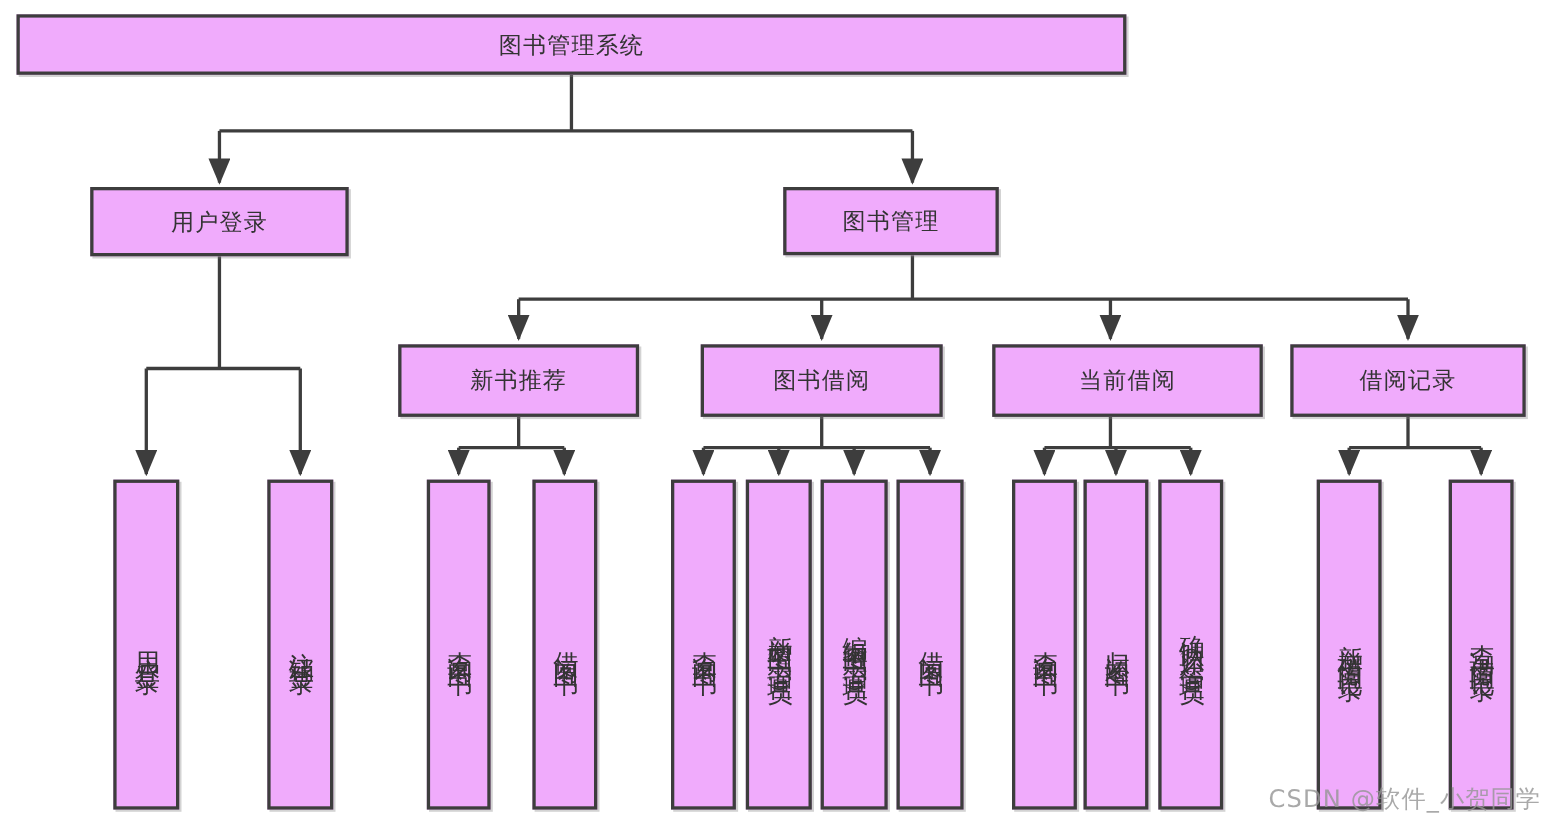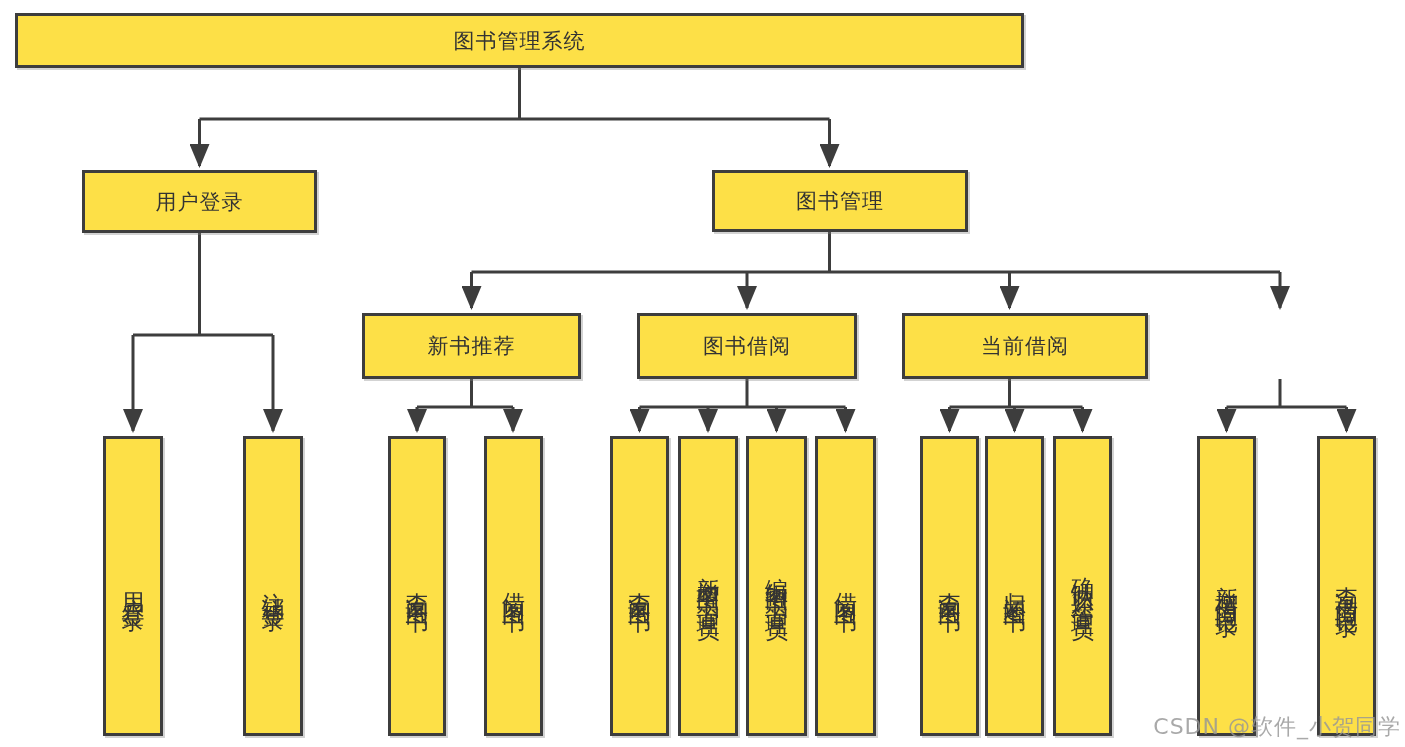--- a/index.html
+++ b/index.html
@@ -17,21 +17,21 @@
   }
   #connectors {
     position: absolute;
     left: 0; top: 0;
     width: 1405px; height: 747px;
     pointer-events: none;
   }
   .box {
     position: absolute;
     box-sizing: border-box;
-    background: #fde047;
+    background: #f0abfc;
     border: 3px solid #3d3d3d;
     box-shadow: 2px 2px 0 rgba(130,130,130,0.35);
     display: flex;
     align-items: center;
     justify-content: center;
     color: #333333;
     z-index: 2;
   }
   .box.h span {
     font-size: 21px;
@@ -104,32 +104,35 @@
     </g>
   </svg>
 
   <div class="box h" style="left:15px; top:13px; width:1009px; height:55px;">
     <span>图书管理系统</span>
   </div>
 
   <div class="box h" style="left:82px; top:170px; width:235px; height:63px;">
     <span>用户登录</span>
   </div>
-  <div class="box h" style="left:712px; top:170px; width:256px; height:62px;">
+  <div class="box h" style="left:712px; top:170px; width:196px; height:62px;">
     <span>图书管理</span>
   </div>
 
   <div class="box h" style="left:637px; top:313px; width:220px; height:66px;">
     <span>图书借阅</span>
   </div>
   <div class="box h" style="left:362px; top:313px; width:219px; height:66px;">
     <span>新书推荐</span>
   </div>
   <div class="box h" style="left:902px; top:313px; width:246px; height:66px;">
     <span>当前借阅</span>
+  </div>
+  <div class="box h" style="left:1173px; top:313px; width:214px; height:66px;">
+    <span>借阅记录</span>
   </div>
 
   <div class="box v" style="left:103px; top:436px; width:60px; height:300px;">
     <span>用户登录</span>
   </div>
   <div class="box v" style="left:243px; top:436px; width:60px; height:300px;">
     <span>注销登录</span>
   </div>
 
   <div class="box v" style="left:388px; top:436px; width:58px; height:300px;">

